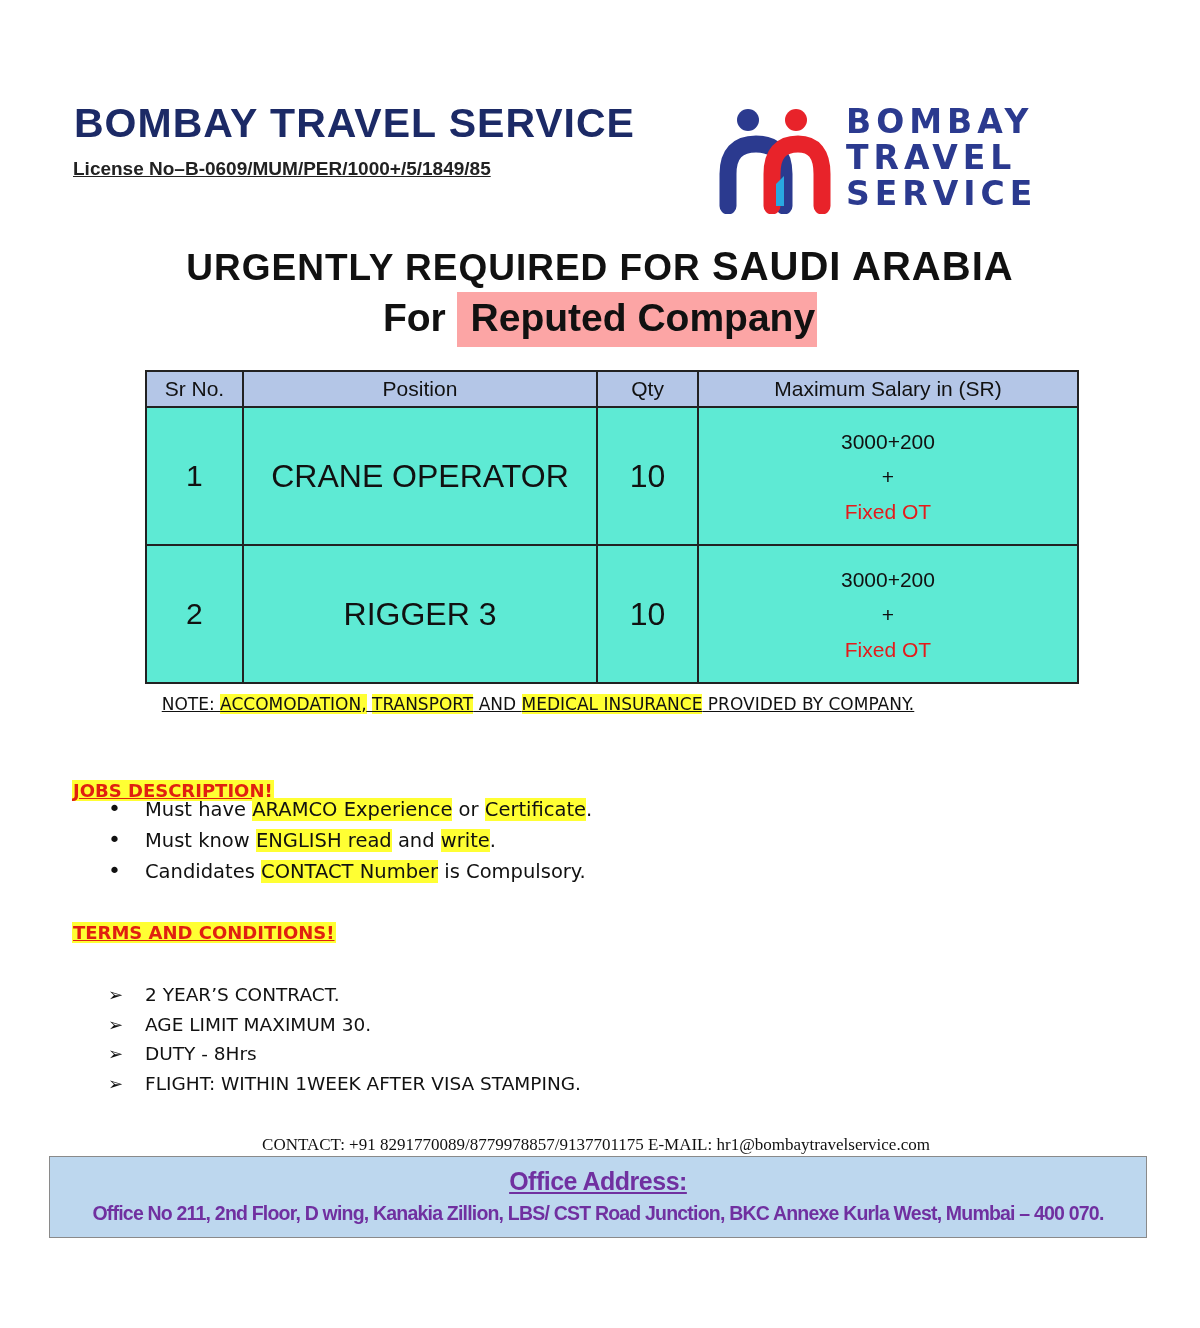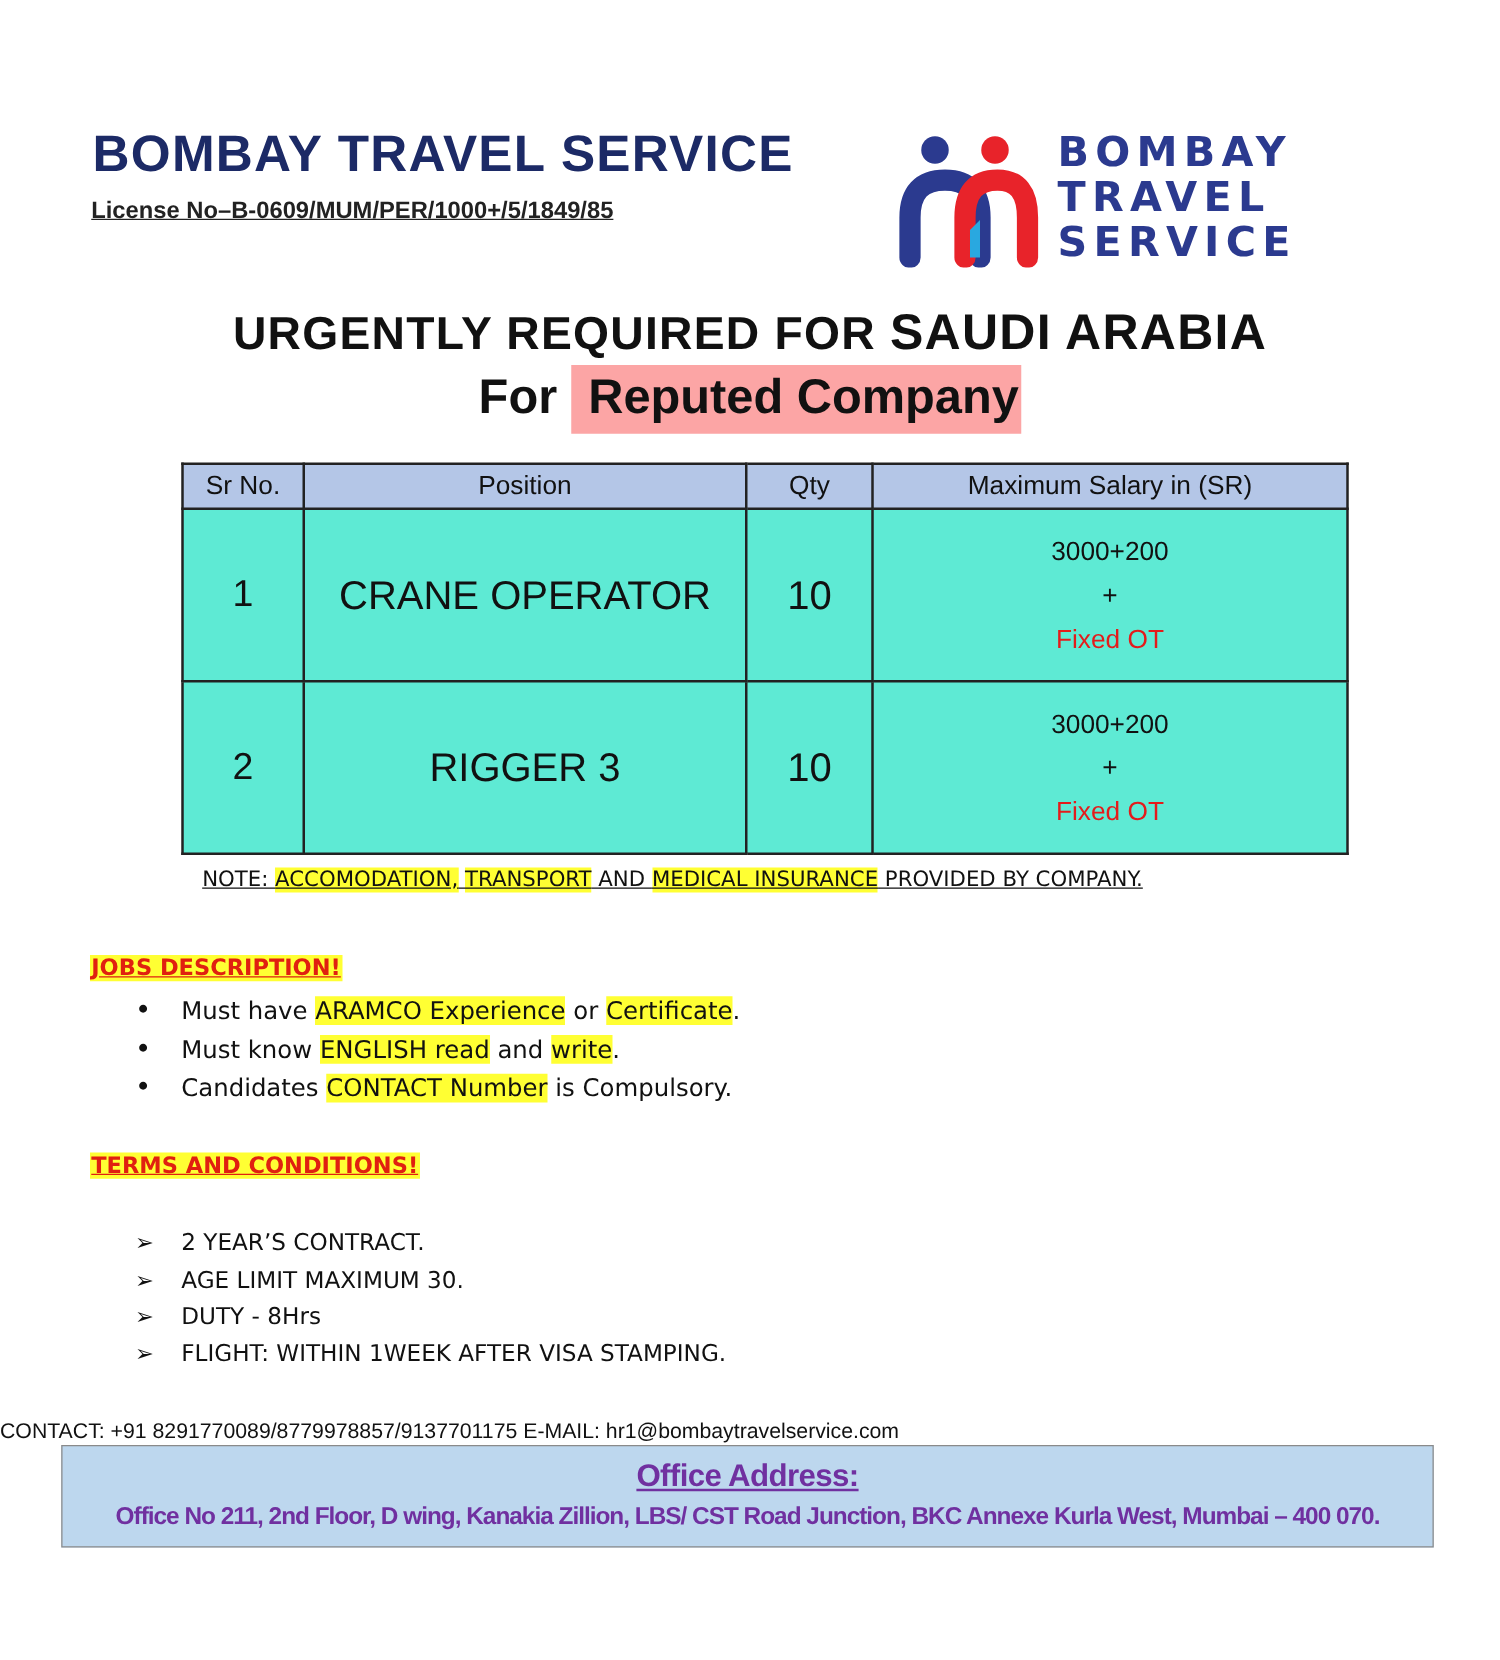--- a/index.html
+++ b/index.html
@@ -23,32 +23,32 @@
   .sr { font-size: 30px; }
   .pos { font-size: 32px; }
   .qty { font-size: 32px; }
   .sal { font-size: 21px; line-height: 35px; }
   .sal .ot { color: #e41b1b; }
 
   .note { left: 0; width: 1076px; top: 694px; text-align: center; font-family: "DejaVu Sans", sans-serif; font-size: 17px; text-decoration: underline; white-space: nowrap; color: #111; }
   .hl-yellow { background: #ffff33; }
 
   .sec-head { font-family: "DejaVu Sans", sans-serif; font-size: 18px; font-weight: bold; color: #e02010; text-decoration: underline; background: #ffff33; white-space: nowrap; padding: 0 1px; }
-  .jobs-head { left: 72px; top: 764px; }
+  .jobs-head { left: 72px; top: 780px; }
   .terms-head { left: 72px; top: 922px; }
 
   ul.bullets { position: absolute; left: 108px; top: 793px; margin: 0; padding: 0; list-style: none; font-family: "DejaVu Sans", sans-serif; font-size: 19.5px; }
   ul.bullets li { height: 31px; line-height: 31px; white-space: nowrap; }
   ul.bullets .dot { display: inline-block; width: 37px; font-size: 22px; }
 
   ul.terms { position: absolute; left: 108px; top: 980px; margin: 0; padding: 0; list-style: none; font-family: "DejaVu Sans", sans-serif; font-size: 18.5px; }
   ul.terms li { height: 29.5px; line-height: 29.5px; white-space: nowrap; }
   ul.terms .arrow { display: inline-block; width: 37px; font-size: 18px; }
 
-  .contact { left: 0; width: 1192px; top: 1135px; font-family: Liberation Sans, sans-serif; font-size: 17px; white-space: nowrap; color: #111; }
+  .contact { left: 0; width: 1192px; top: 1135px; text-align: center; font-family: Liberation Serif, serif; font-size: 17px; white-space: nowrap; color: #111; }
 
   .address-box { left: 49px; top: 1156px; width: 1096px; height: 80px; background: #bdd7ee; border: 1px solid #8a8a8a; text-align: center; }
   .addr-label { margin-top: 10px; font-size: 25px; font-weight: bold; color: #7030a0; text-decoration: underline; letter-spacing: -0.5px; }
   .addr-text { margin-top: 6px; font-size: 19.5px; font-weight: bold; color: #7030a0; letter-spacing: -0.8px; white-space: nowrap; }
 </style>
 </head>
 <body>
 
 <div class="abs company-title">BOMBAY TRAVEL SERVICE</div>
 <div class="abs license">License No–B-0609/MUM/PER/1000+/5/1849/85</div>

